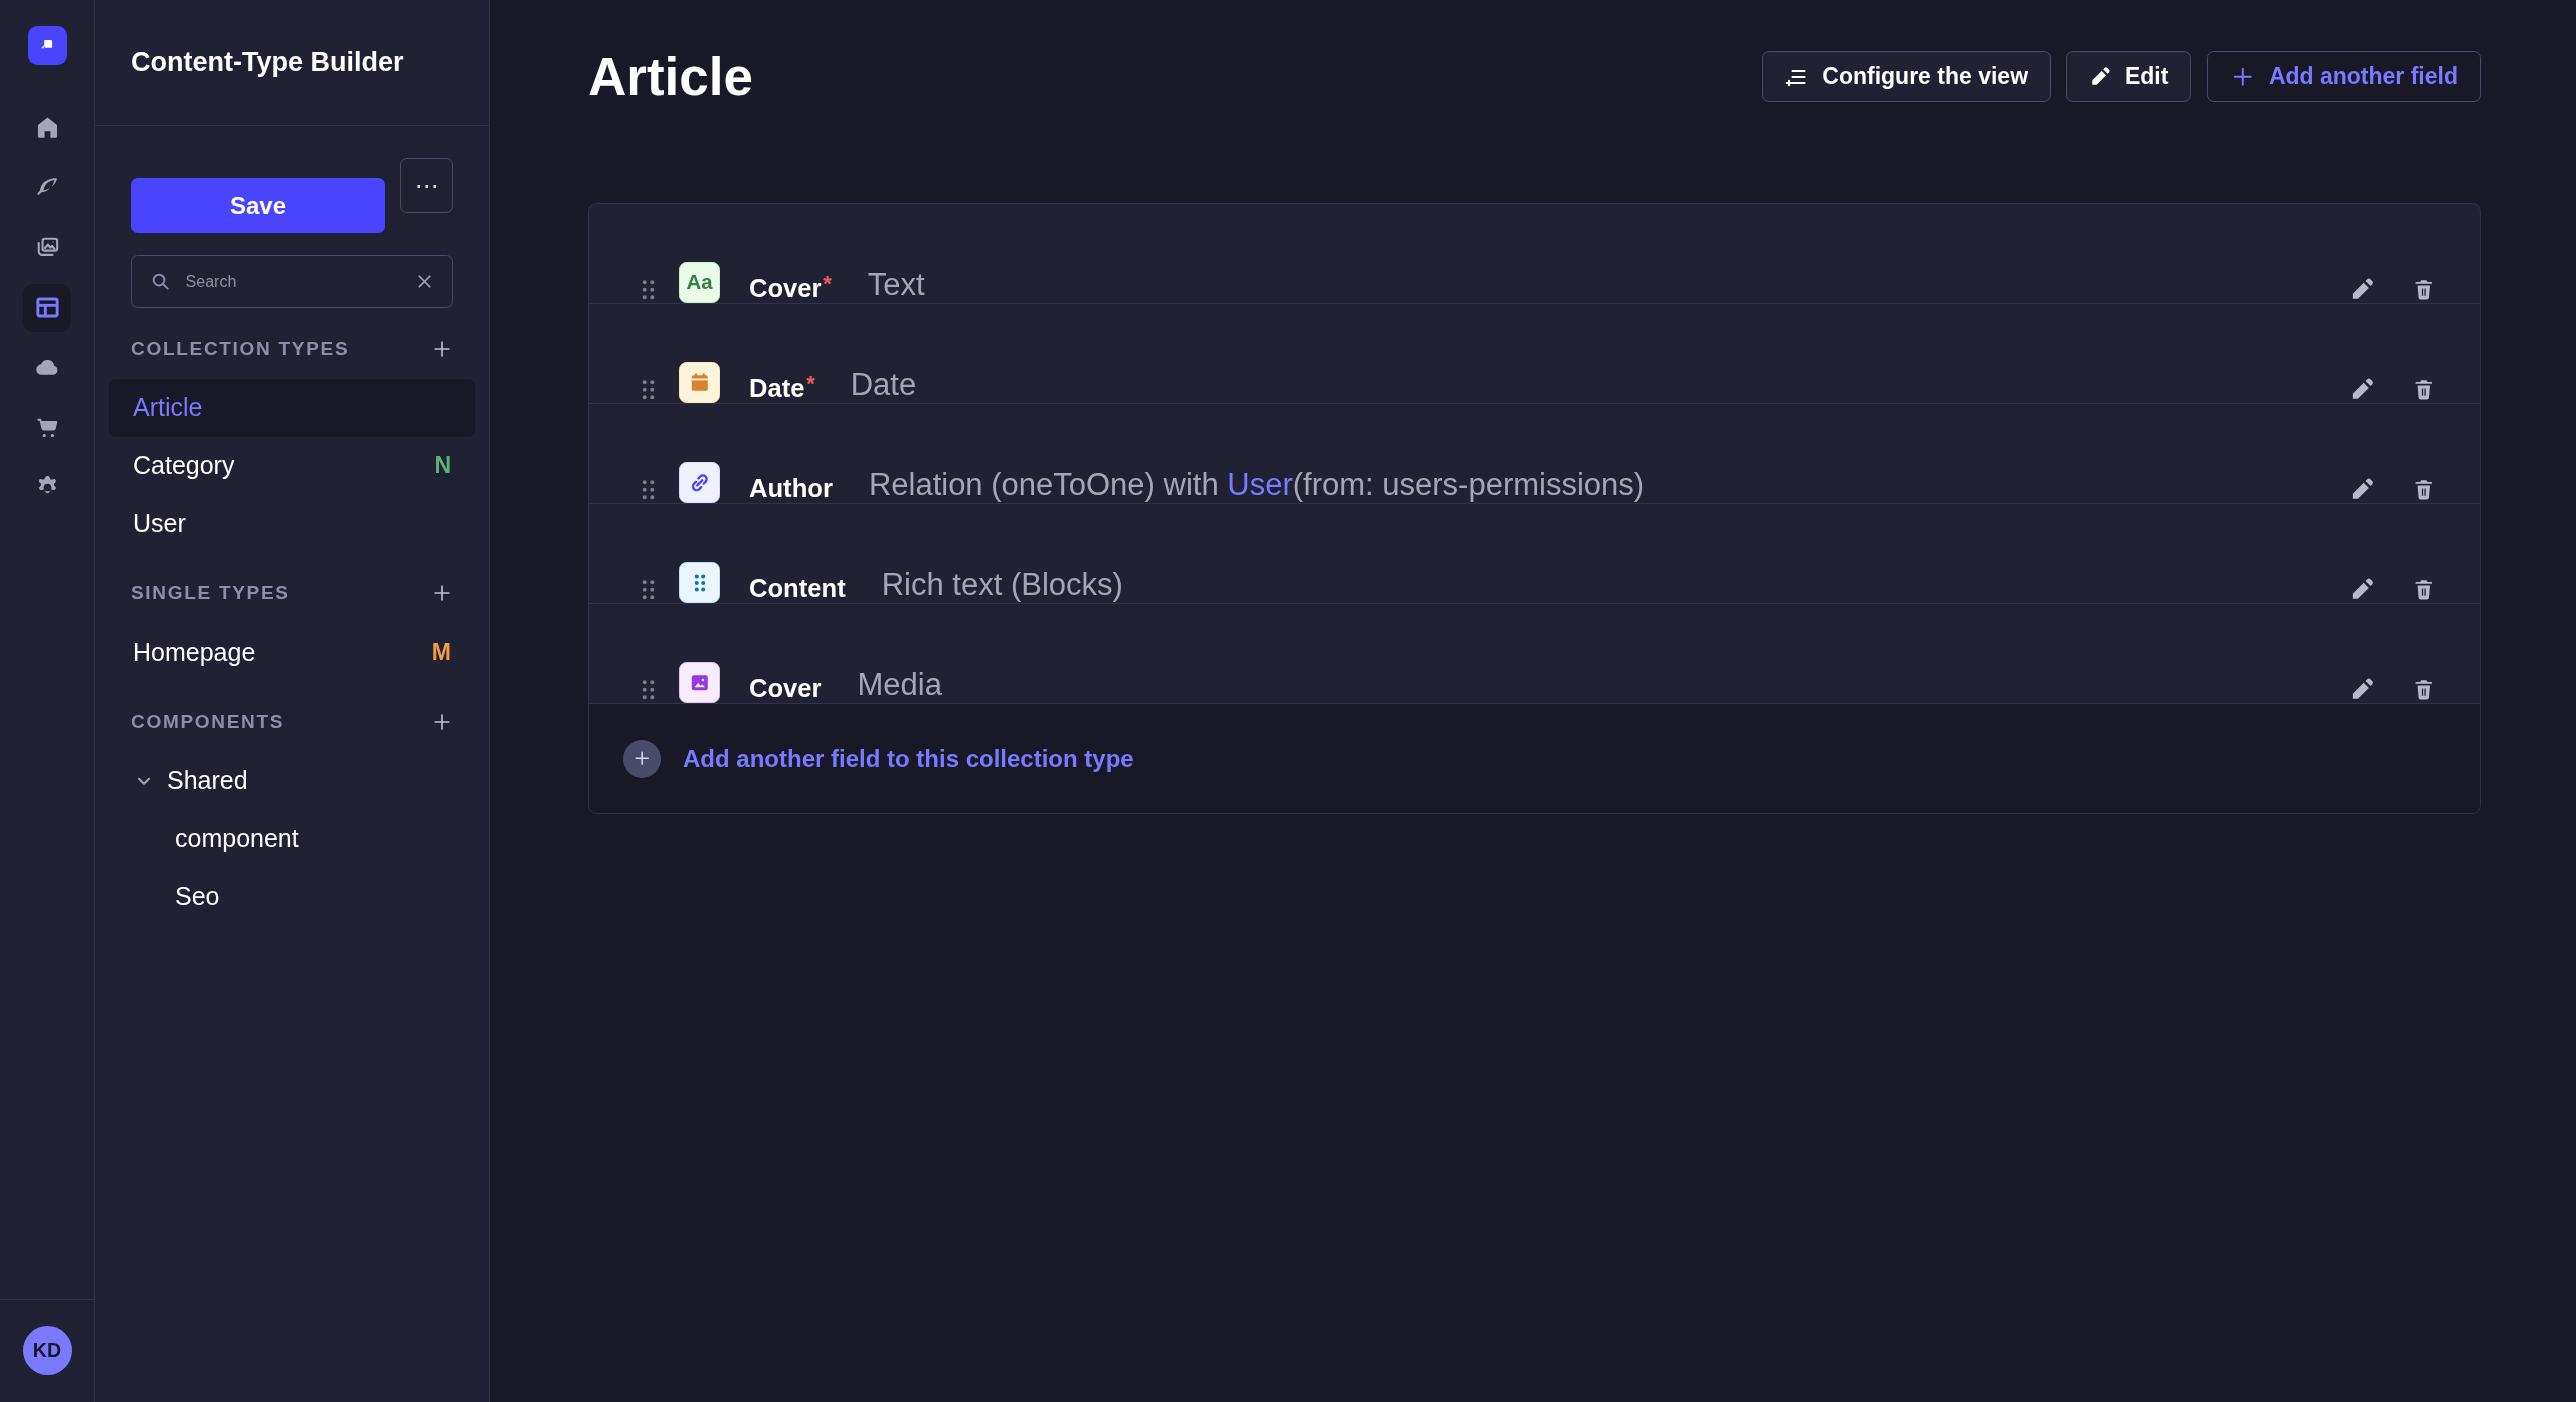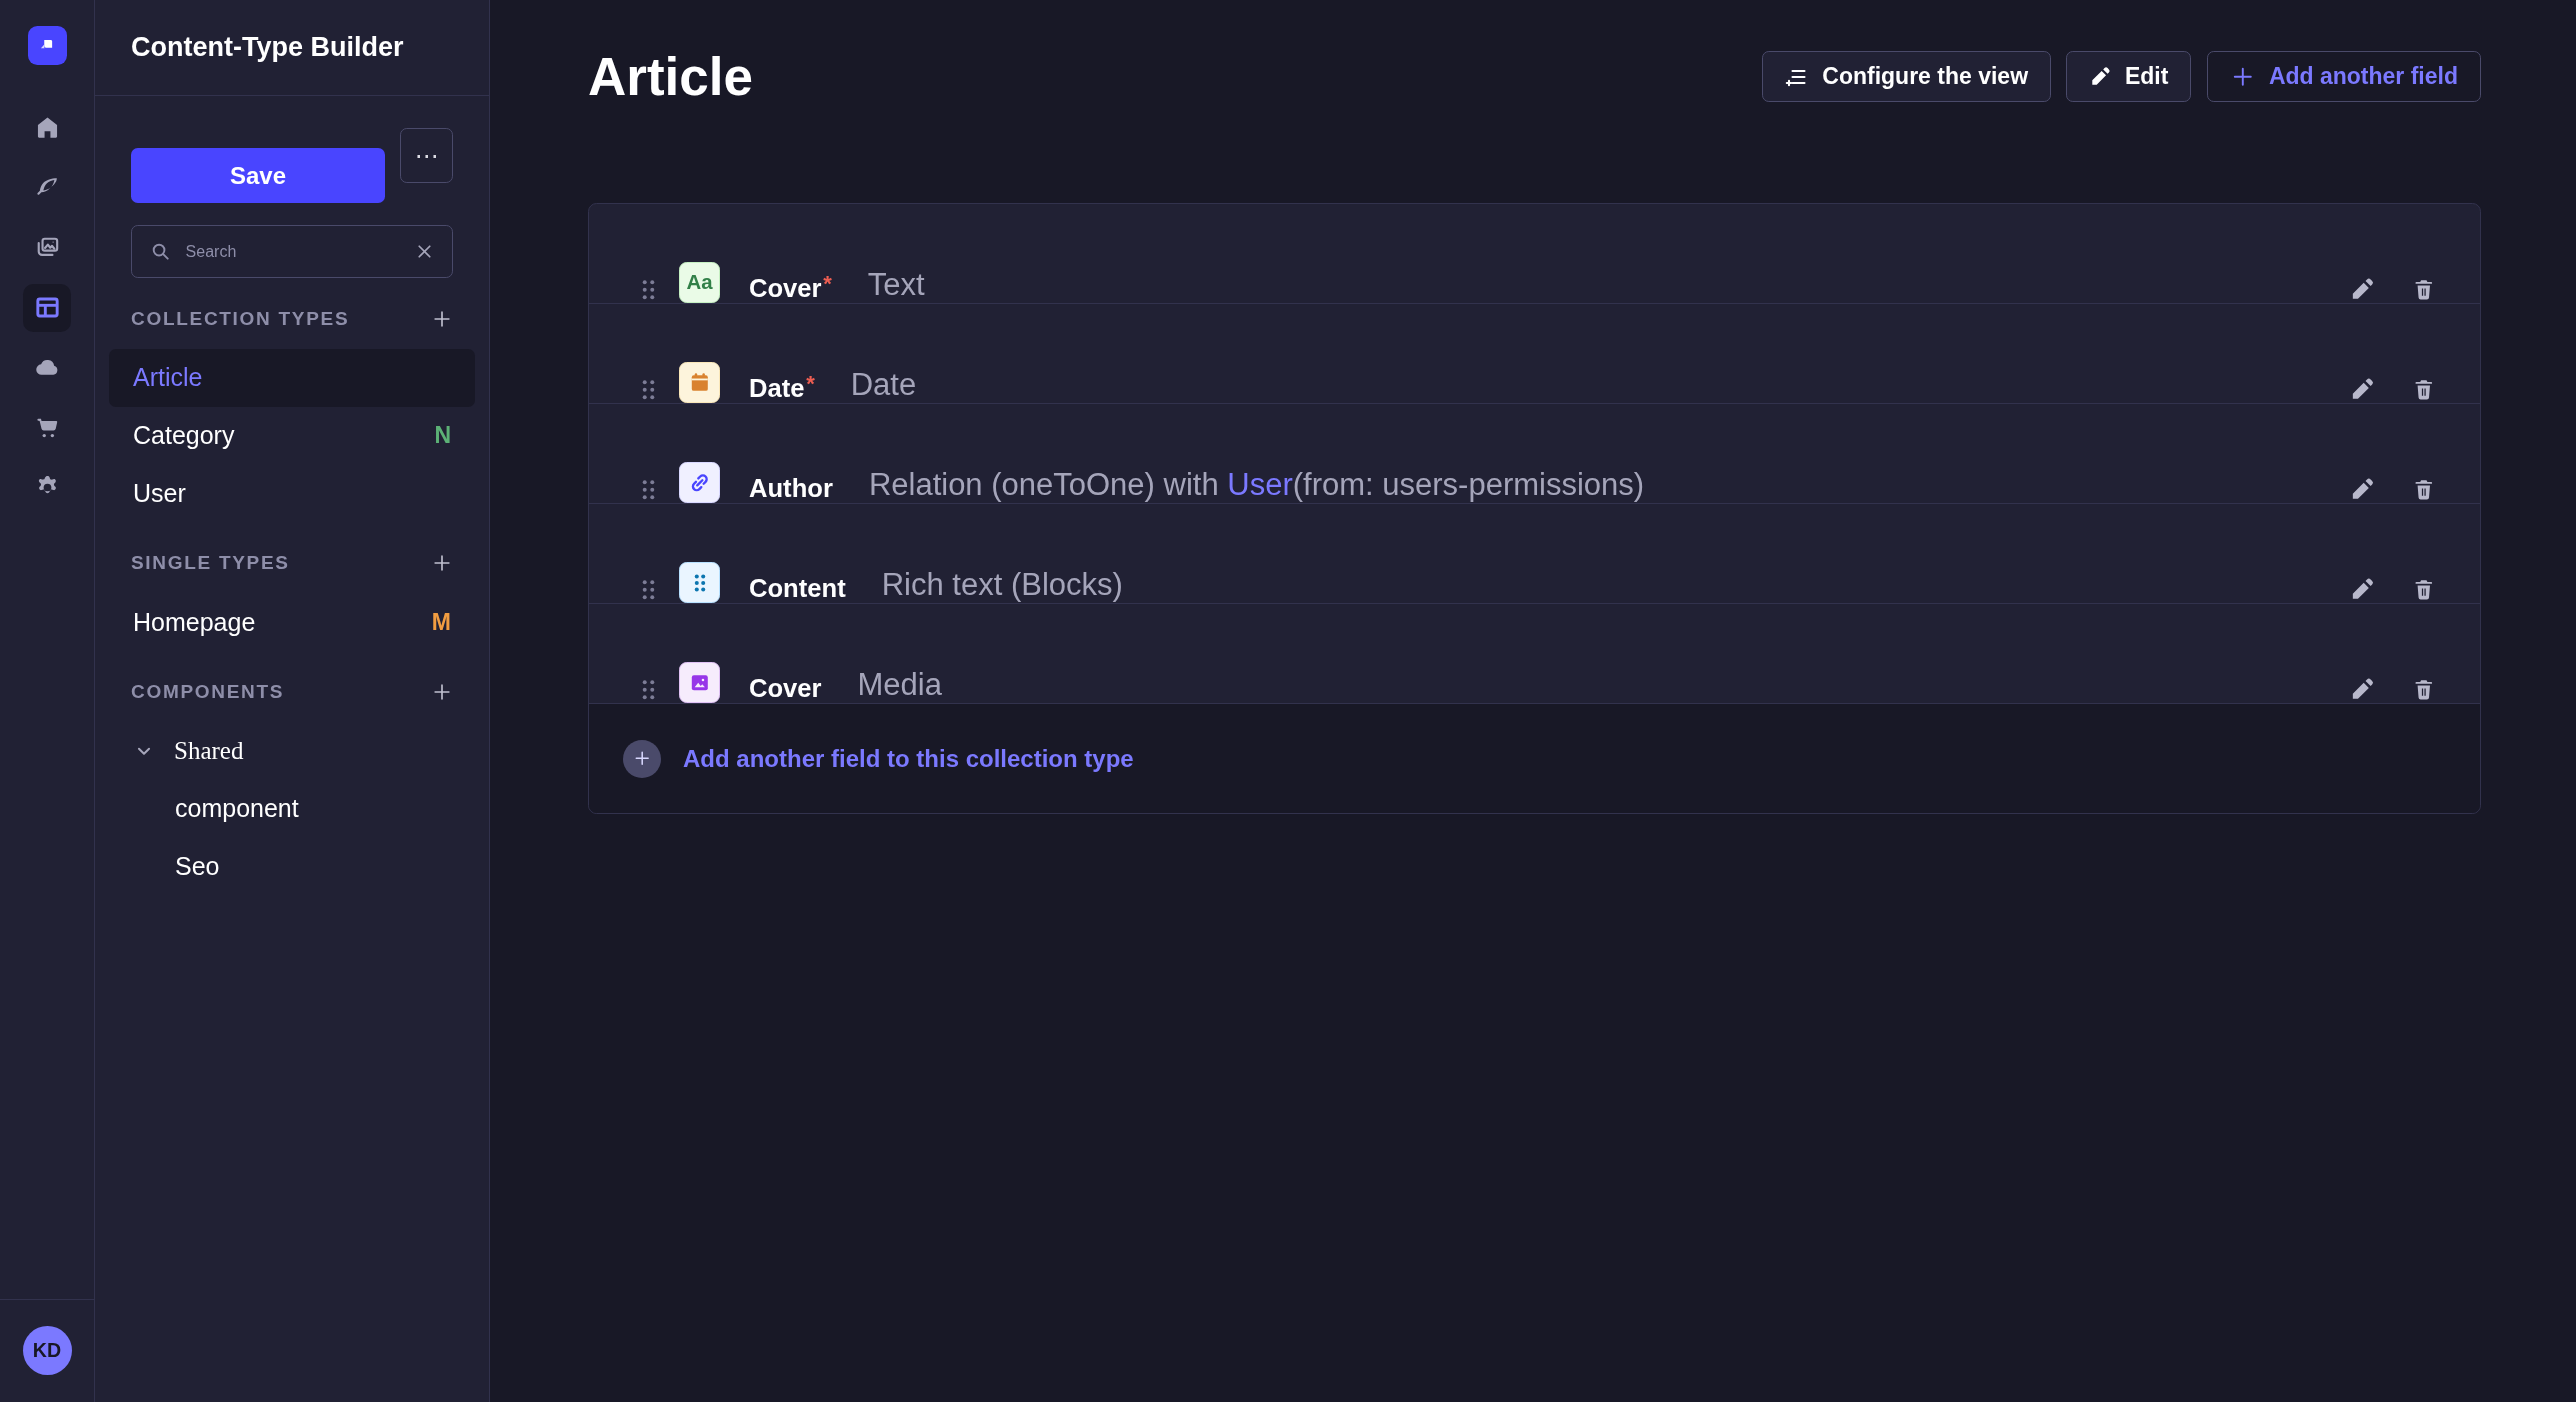--- a/index.html
+++ b/index.html
@@ -42,21 +42,21 @@
     display:flex; align-items:center; justify-content:center; cursor:pointer;
   }
 
   
   .sidebar {
     width:395px; flex-shrink:0; height:100%;
     background:#212134; border-right:0.9px solid #32324d;
     display:flex; flex-direction:column;
   }
   .sidebar-header {
-    height:96px; flex-shrink:0; border-bottom:0.9px solid #32324d;
+    height:126px; flex-shrink:0; border-bottom:0.9px solid #32324d;
     display:flex; align-items:center; padding:0 36px;text-align:center;
   }
   .sidebar-title { font-size:27px; font-weight:700; color:#ffffff; }
   .sidebar-body { padding:32px 36px; overflow:hidden; }
 
   .save-row { display:flex; gap:15.3px; }
   .save-btn {
     width:256px; height:55px; border:none; border-radius:6.8px;
     background:#4945ff; color:#ffffff; font-size:24px; font-weight:600;
     font-family:inherit; cursor:pointer;margin-top:20px;
@@ -89,21 +89,21 @@
   .section-items { margin-top:17px; }
   .nav-item {
     height:58px; display:flex; align-items:center;
     margin:0 -22px; padding:0 24px; border-radius:6.8px;
     font-size:25px; color:#ffffff; cursor:pointer;
   }
   .nav-item.active { background:#181826; color:#7b79ff; }
   .nav-item .badge { margin-left:auto; font-size:23px; font-weight:700; }
   .badge-n { color:#5cb176; }
   .badge-m { color:#f29d41; }
-  .group-head { gap:19px;font-family:Liberation Serif, serif; }
+  .group-head { gap:12px; }
   .group-head .chev { color:#a5a5ba; display:flex; }
   .sub-item { padding-left:66px; }
 
   
   .main { flex:1; padding:0 95px 0 98px; }
   .main-header { margin-top:49px; display:flex; align-items:center; }
   .page-title { font-size:53px; font-weight:700; line-height:55px; color:#ffffff; }
   .header-actions { margin-left:auto; display:flex; gap:15.3px; }
   .btn {
     height:51px; border-radius:6.8px; border:0.9px solid #4a4a6a;

